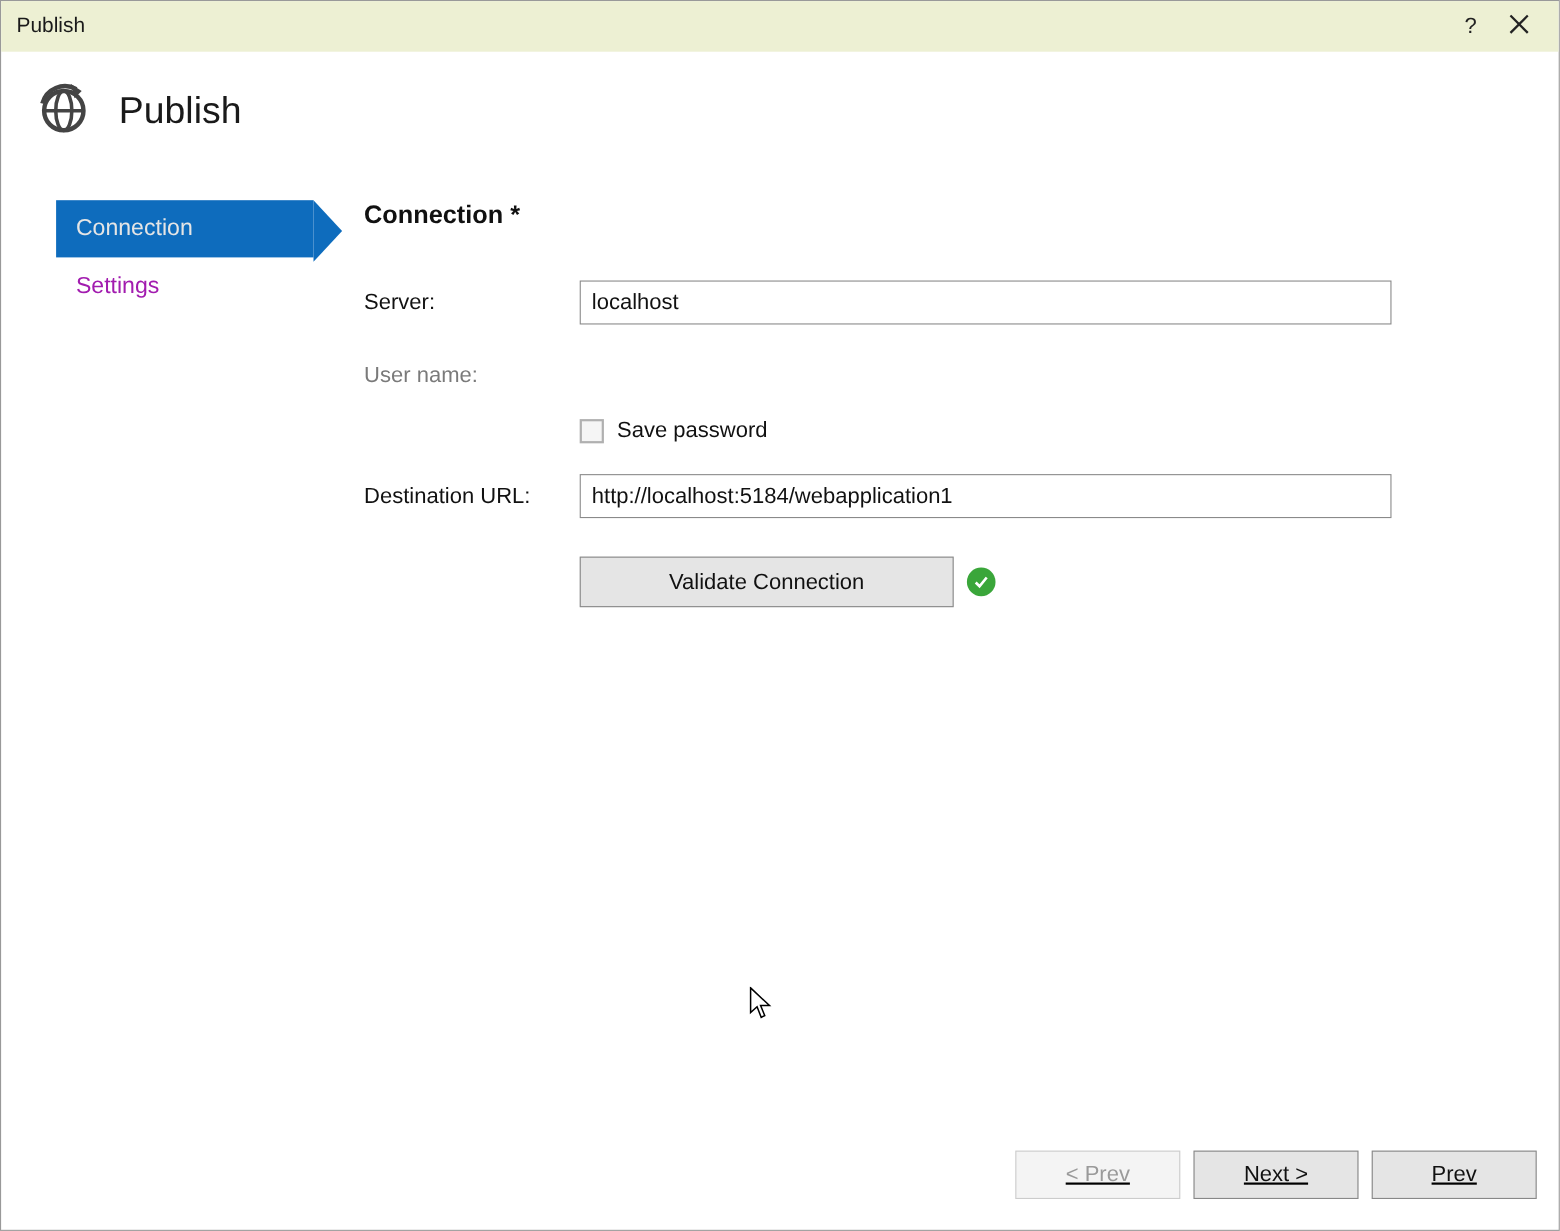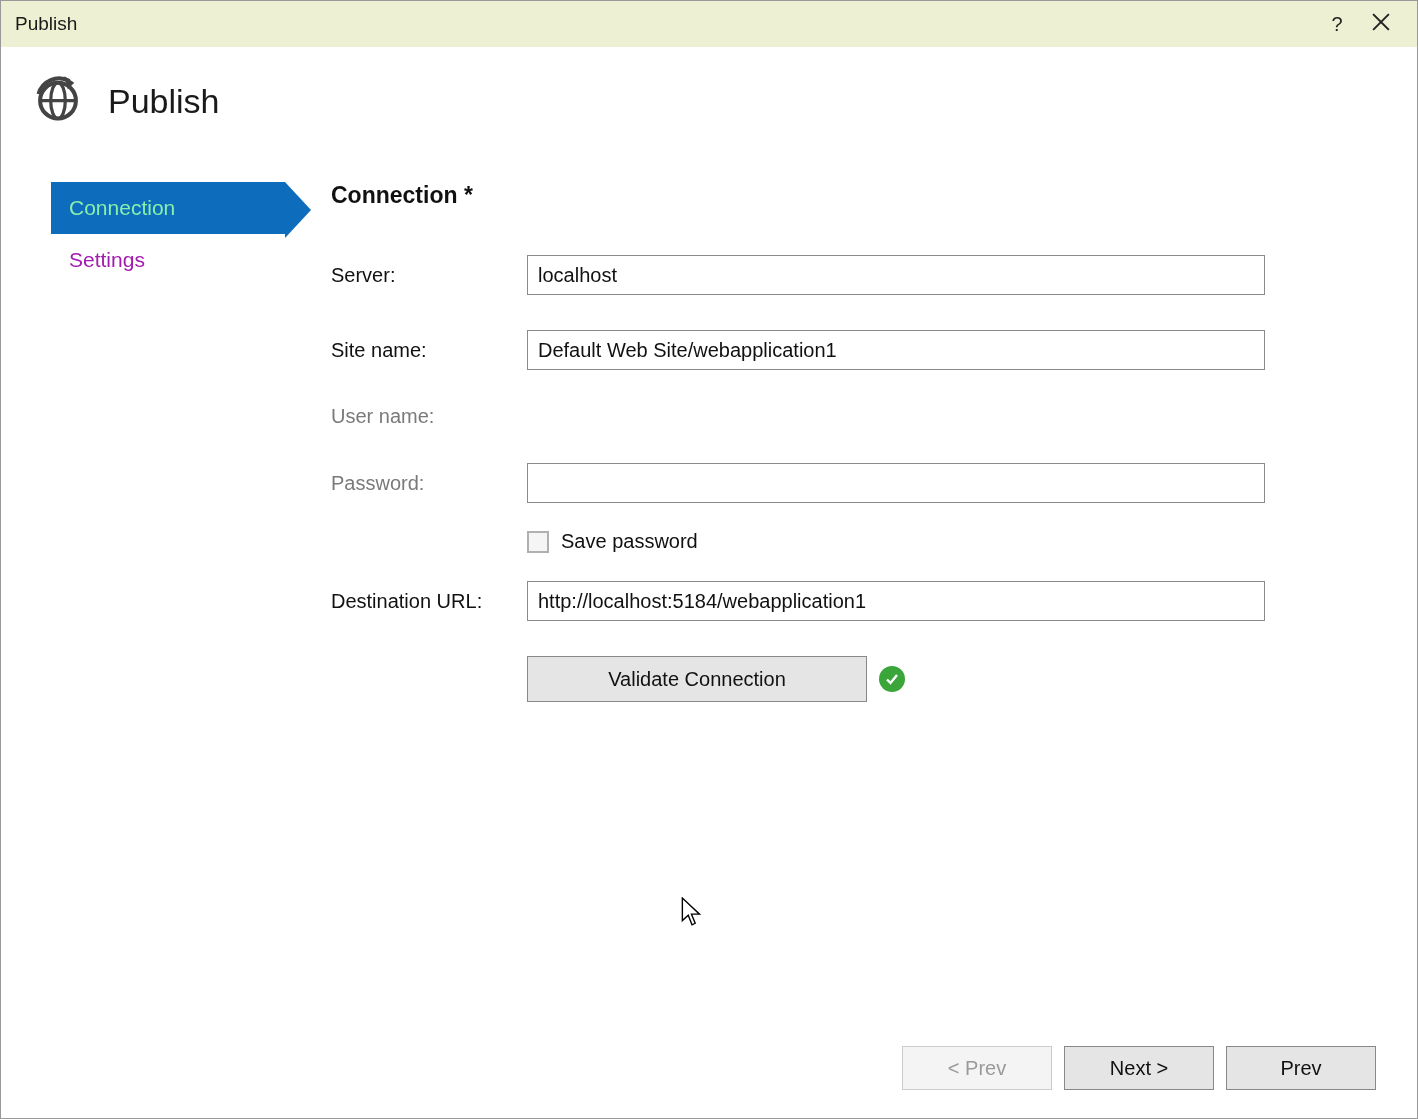--- a/index.html
+++ b/index.html
@@ -72,21 +72,21 @@
     .sidebar-item {
       padding: 14px 18px;
       font-size: 21px;
       color: #a21caf;
       cursor: pointer;
       position: relative;
       width: 234px;
     }
     .sidebar-item.active {
       background: #0e6cbd;
-      color: #86efac;
+      color: #e5e5e5;
     }
     .sidebar-item.active::after {
       content: "";
       position: absolute;
       right: -26px;
       top: 0;
       width: 0;
       height: 0;
       border-top: 28px solid transparent;
       border-bottom: 28px solid transparent;
@@ -172,23 +172,24 @@
       position: absolute;
       left: 680px;
       top: 850px;
       pointer-events: none;
     }
     .cursor svg { width: 22px; height: 30px; }
 
     .footer {
       position: absolute;
       bottom: 28px;
-      right: 41px;
+      right: 20px;
       display: flex;
       gap: 12px;
+      text-decoration: underline;
     }
     .footer button {
       width: 150px;
       height: 44px;
       font-size: 20px;
       border: 1px solid #888;
       background: #e5e5e5;
       cursor: pointer;
       color: #111;
     }
@@ -240,33 +241,25 @@
     </div>
 
     <div class="form-area">
       <div class="profile-name">Connection *</div>
 
       <div class="form-row">
         <label>Server:</label>
         <input type="text" value="localhost" style="">
       </div>
 
-      <div class="form-row">
-        <label>Site name:</label>
-        <input type="text" value="Default Web Site/webapplication1" style="">
-      </div>
 
       <div class="form-row">
         <label class="muted">User name:</label>
       </div>
 
-      <div class="form-row">
-        <label class="muted">Password:</label>
-        <input type="password" value="" style="">
-      </div>
 
       <div class="check-row">
         <span class="checkbox-box"></span>
         <span>Save password</span>
       </div>
 
       <div class="form-row">
         <label>Destination URL:</label>
         <input type="text" value="http://localhost:5184/webapplication1" style="">
       </div>

